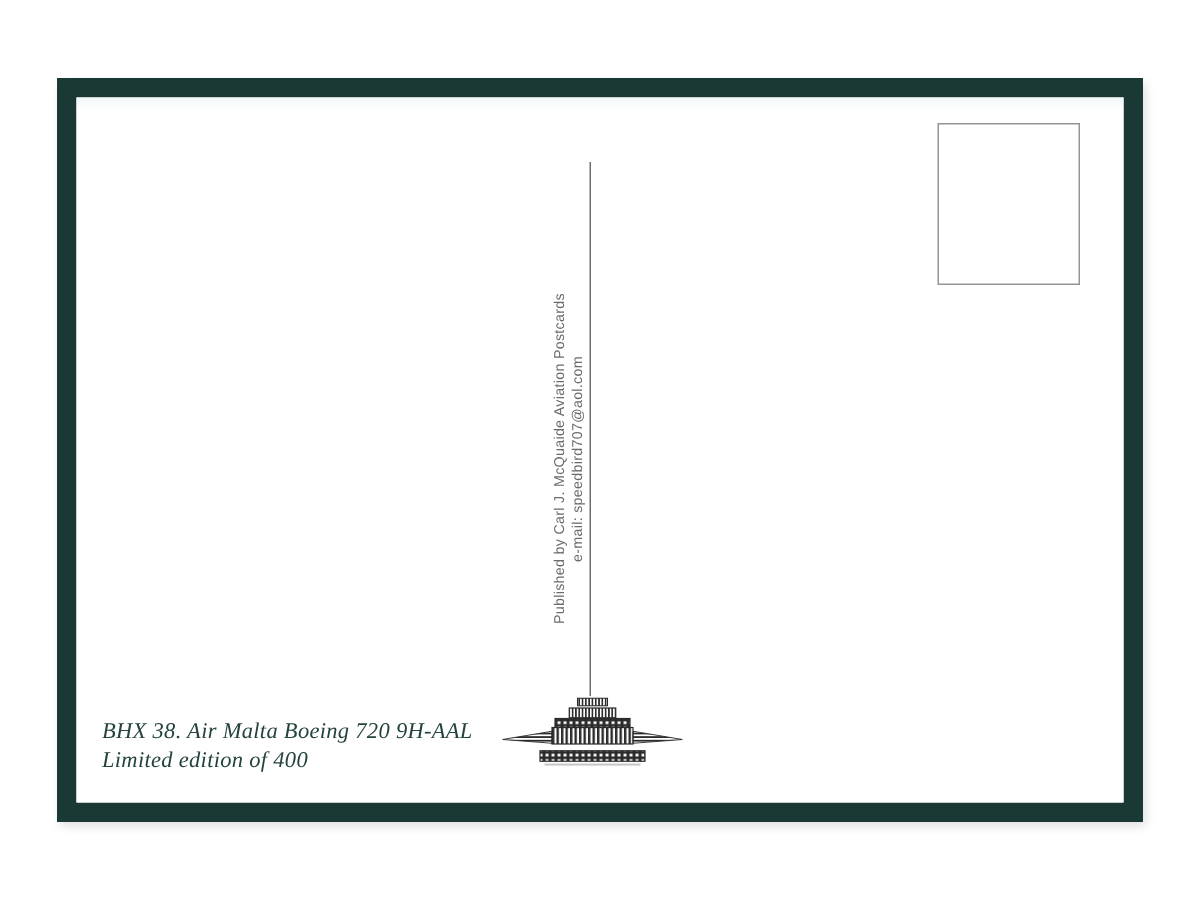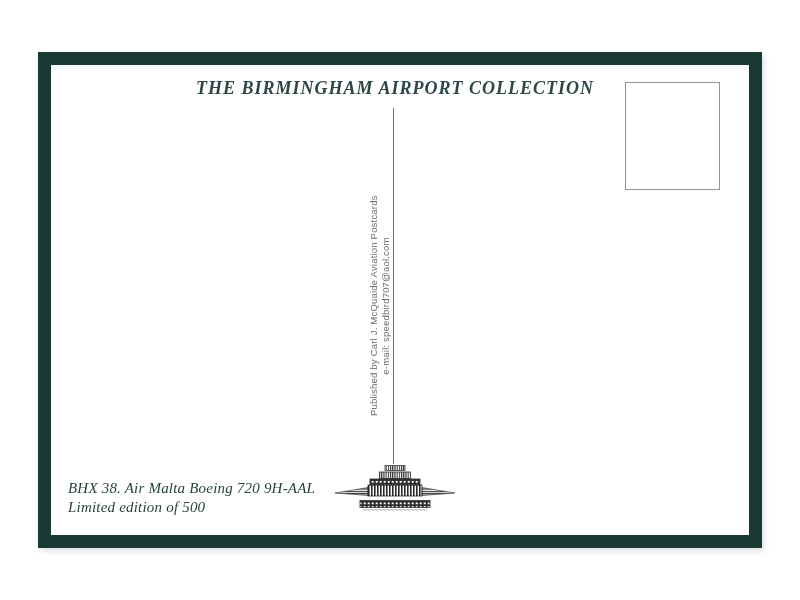--- a/index.html
+++ b/index.html
@@ -89,21 +89,20 @@
     color:var(--caption-ink);
     white-space:nowrap;
   }
 </style>
 </head>
 <body>
 
 <div class="postcard">
   <div class="card-inner">
 
-    <div class="title">THE BIRMINGHAM AIRPORT COLLECTION</div>
 
     <div class="stamp-box"></div>
 
     <div class="divider"></div>
 
     <div class="publisher">
       <span class="pub-line">Published by Carl J. McQuaide Aviation Postcards</span>
       <span class="pub-line">e-mail: speedbird707@aol.com</span>
     </div>
 
@@ -136,17 +135,17 @@
 
       <polygon points="120,31 87,25.5 87,33.5" fill="url(#hs)" stroke="#2b2b2b" stroke-width="0.6"></polygon>
 
       <rect x="25" y="38.5" width="70" height="7" fill="url(#chk)" stroke="#2b2b2b" stroke-width="0.8"></rect>
 
       <rect x="28" y="47" width="64" height="1.4" fill="#9a9a9a" opacity="0.55"></rect>
     </svg>
 
     <div class="caption">
       <div>BHX 38. Air Malta Boeing 720 9H-AAL</div>
-      <div>Limited edition of 500</div>
+      <div>Limited edition of 400</div>
     </div>
 
   </div>
 </div>
 
 </body></html>

